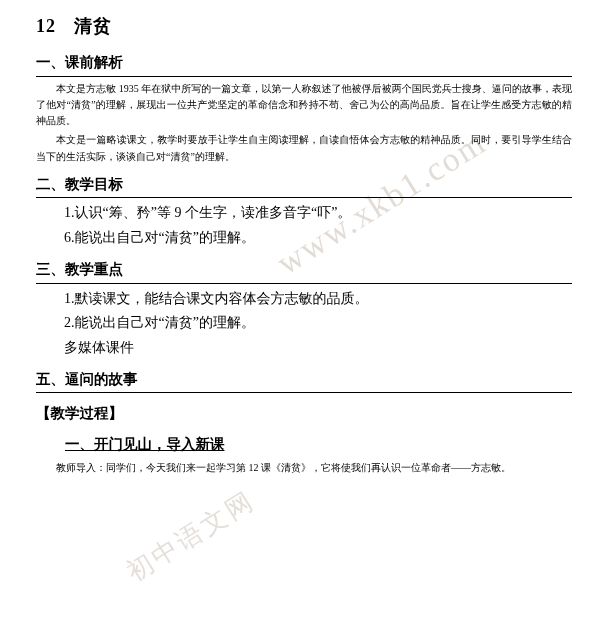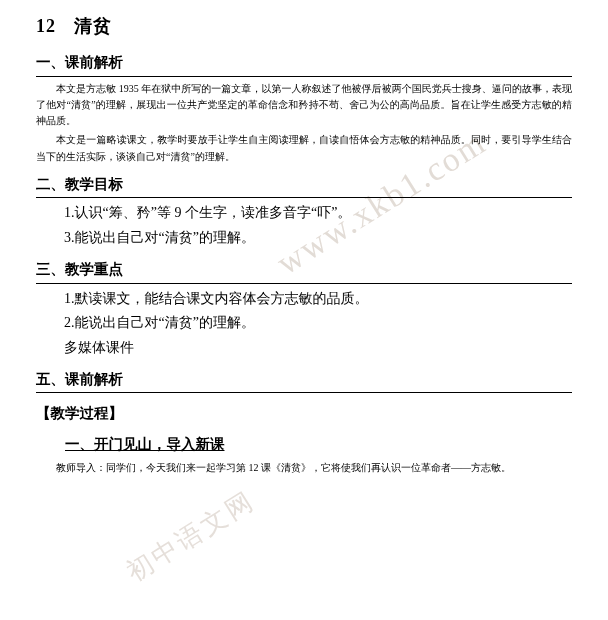--- a/index.html
+++ b/index.html
@@ -121,28 +121,28 @@
     <div class="doc-title">
       <span class="num">12</span><span>清贫</span>
     </div>
 
     <div class="heading underline">一、课前解析</div>
     <div class="para">本文是方志敏 1935 年在狱中所写的一篇文章，以第一人称叙述了他被俘后被两个国民党兵士搜身、逼问的故事，表现了他对“清贫”的理解，展现出一位共产党坚定的革命信念和矜持不苟、舍己为公的高尚品质。旨在让学生感受方志敏的精神品质。</div>
     <div class="para">本文是一篇略读课文，教学时要放手让学生自主阅读理解，自读自悟体会方志敏的精神品质。同时，要引导学生结合当下的生活实际，谈谈自己对“清贫”的理解。</div>
 
     <div class="heading underline">二、教学目标</div>
     <div class="listline">1.认识“筹、矜”等 9 个生字，读准多音字“吓”。</div>
-    <div class="listline">3.能说出自己对“清贫”的理解。</div>
+    <div class="listline">6.能说出自己对“清贫”的理解。</div>
 
     <div class="heading underline">三、教学重点</div>
     <div class="listline">1.默读课文，能结合课文内容体会方志敏的品质。</div>
     <div class="listline">2.能说出自己对“清贫”的理解。</div>
 
     <div class="plainline">多媒体课件</div>
 
-    <div class="heading underline">五、课前解析</div>
+    <div class="heading underline">五、逼问的故事</div>
 
     <div class="bracket-heading">【教学过程】</div>
     <div class="subheading">一、开门见山，导入新课</div>
     <div class="para">教师导入：同学们，今天我们来一起学习第 12 课《清贫》，它将使我们再认识一位革命者——方志敏。</div>
 
   </div>
 </div>
 
 </body></html>

